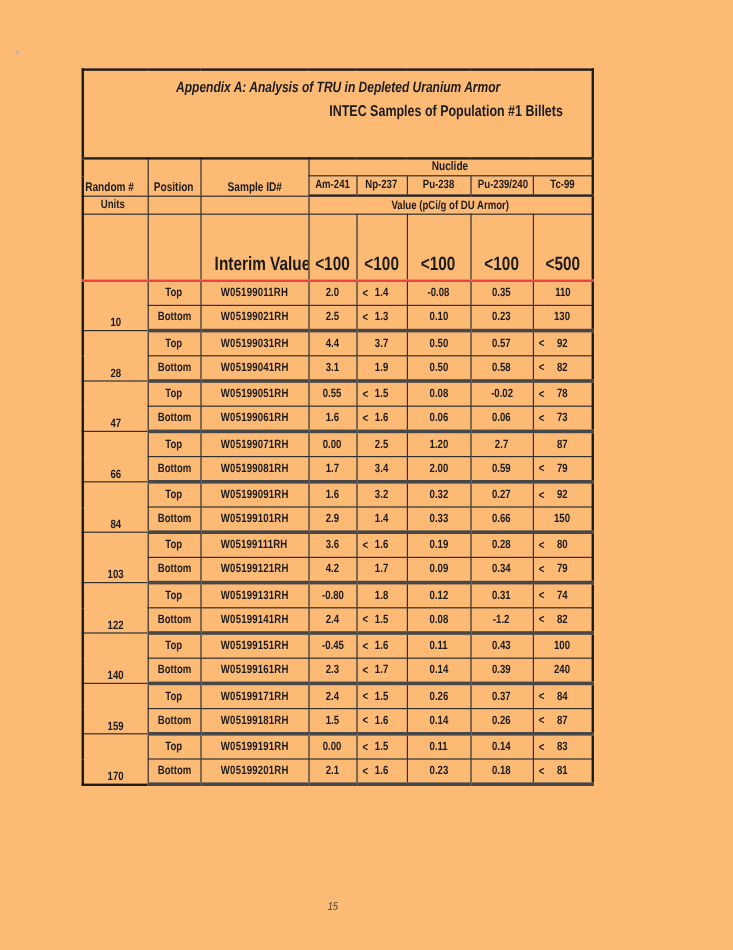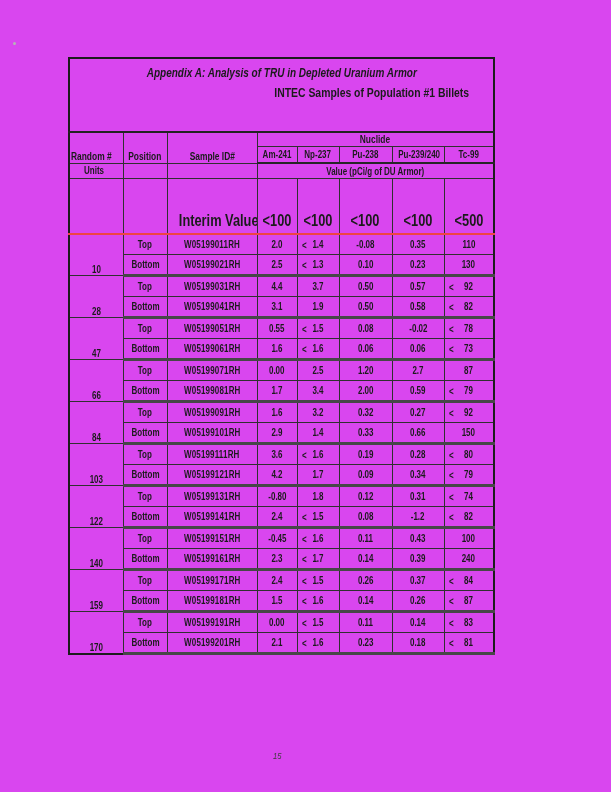--- a/index.html
+++ b/index.html
@@ -1,17 +1,17 @@
 <!DOCTYPE html>
 <html><head>
 <meta charset="utf-8">
 <style>
   html,body{margin:0;padding:0;background:#e8e8e8;}
   .page{
-    position:relative;width:611px;height:792px;background:#d946ef;
+    position:relative;width:611px;height:792px;background:#fdba74;
     font-family:"Liberation Sans",sans-serif;color:#1b1b1b;overflow:hidden;
     margin:0 auto;
   }
   
   .t{display:inline-block;transform:scaleX(0.8);transform-origin:50% 50%;white-space:nowrap;}
   .tl{transform-origin:0 50%;}
 
   .doc-table{
     position:absolute;left:68px;top:57px;width:425px;
     border-collapse:collapse;table-layout:fixed;

